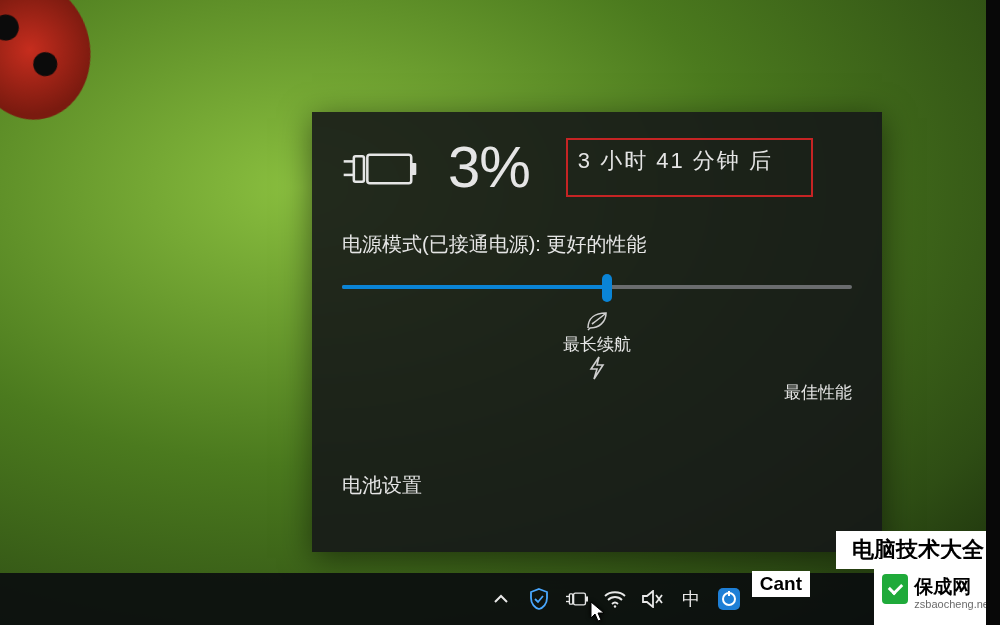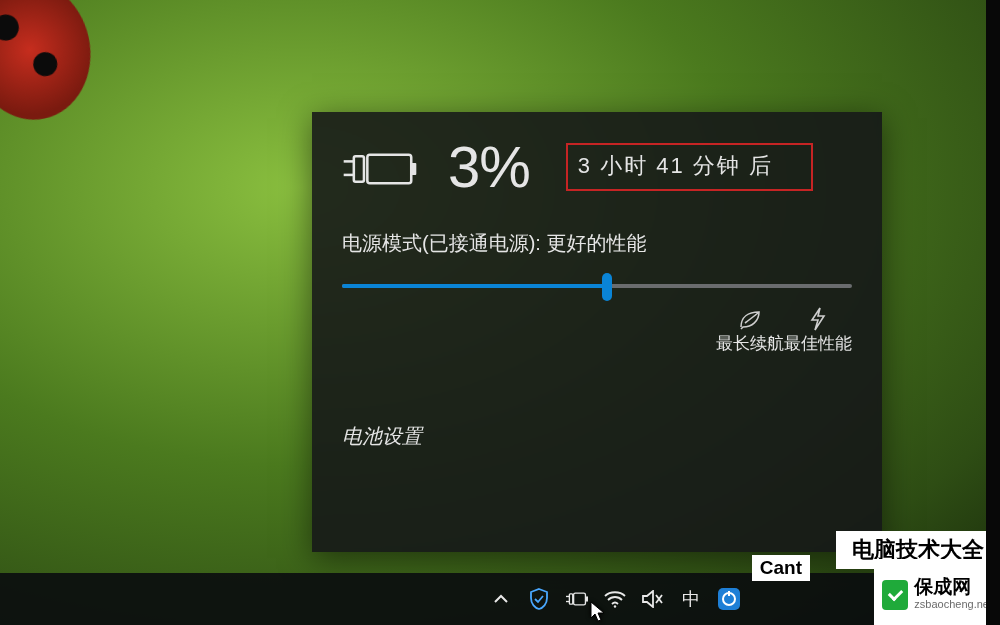--- a/index.html
+++ b/index.html
@@ -34,41 +34,41 @@
     padding: 26px 30px 12px 30px;
     box-shadow: 0 6px 30px rgba(0,0,0,0.5);
     backdrop-filter: blur(2px);
   }
 
   .status-row { display: flex; align-items: center; gap: 30px; margin-bottom: 34px; }
   .batt-icon-big { width: 76px; height: 40px; position: relative; flex: 0 0 auto; margin-top:4px; }
   .batt-icon-big svg { display:block; }
   .pct { font-size: 58px; font-weight: 300; letter-spacing: -1px; line-height: 1; }
   .est-box {
-    border: 2px solid #c62424; padding: 6px 38px 9px 10px;
+    border: 2px solid #c62424; padding: 6px 38px 19px 10px;
     font-size: 22px; line-height: 1.35; font-weight: 400;
     margin-left: 6px;
   }
   .est-box div:first-child { letter-spacing: 2px; }
 
   .mode-label { font-size: 20px; margin-bottom: 16px; }
 
   .slider-wrap { position: relative; height: 28px; margin-bottom: 6px; }
   .track { position:absolute; top:11px; left:0; right:0; height:4px; background:#6a6c6e; border-radius:2px; }
   .track-fill { position:absolute; top:11px; left:0; height:4px; background:#0a84d6; border-radius:2px; }
   .thumb {
     position:absolute; top:50%; width:10px; height:28px; background:#0a84d6;
     border-radius:5px; transform:translate(-50%,-50%);
   }
 
-  .endpoints { display:flex; justify-content:flex-end; margin-top:2px; }
+  .endpoints { display:flex; justify-content:space-between; margin-top:2px;flex-direction:column; }
   .endpoint { text-align:center; font-size:17px; line-height:1.3; }
   .endpoint .eicon { height:24px; display:flex; align-items:flex-end; justify-content:center; margin-bottom:2px; }
 
-  .settings-link { margin-top:68px; font-size:20px; cursor:pointer;font-style:italic; }
+  .settings-link { margin-top:68px; font-size:20px; cursor:pointer; }
 
   
   .taskbar {
     position:absolute; left:0; right:14px; bottom:0; height:52px;
     background:rgba(10,12,14,0.9);
     display:flex; align-items:center; color:#e8e8e8;
     padding-left:490px; gap:14px; font-size:17px;
   }
   .tray { display:flex; align-items:center; gap:16px; }
   .tray .ticon { width:22px; height:22px; display:flex; align-items:center; justify-content:center; cursor:pointer; }
@@ -77,23 +77,23 @@
   .cursor {
     position:absolute; bottom:2px; left:590px; width:16px; height:22px;
   }
   .cursor svg { filter: drop-shadow(0 0 2px #000); }
 
   
   .wm {
     position:absolute; background:#fff; color:#000; font-weight:700;
     padding:2px 8px; font-size:19px; white-space:nowrap;
   }
-  .wm-cant { bottom:44px; right:190px;text-align:center; }
+  .wm-cant { bottom:28px; right:190px;text-align:center; }
   .wm-big  { bottom:56px; right:0; font-size:22px; padding:4px 16px; }
-  .wm-site { bottom:0; right:0; display:flex; align-items:flex-end; gap:6px; padding:15px 8px;margin-top:39px; }
+  .wm-site { bottom:0; right:0; display:flex; align-items:flex-start; gap:6px; padding:15px 8px;margin-top:39px; }
   .wm-shield {
     width:26px; height:30px; background:#1faa3a; border-radius:4px;
     position:relative; display:flex; align-items:center; justify-content:center;
   }
   .wm-shield::after{content:"";width:10px;height:6px;border-left:3px solid #fff;border-bottom:3px solid #fff;transform:rotate(-45deg);margin-top:-3px;}
   .wm-site small { display:block; font-size:11px; color:#6b6b6b; font-weight:400; margin-top:-2px; }
 </style>
 </head>
 <body>
 

